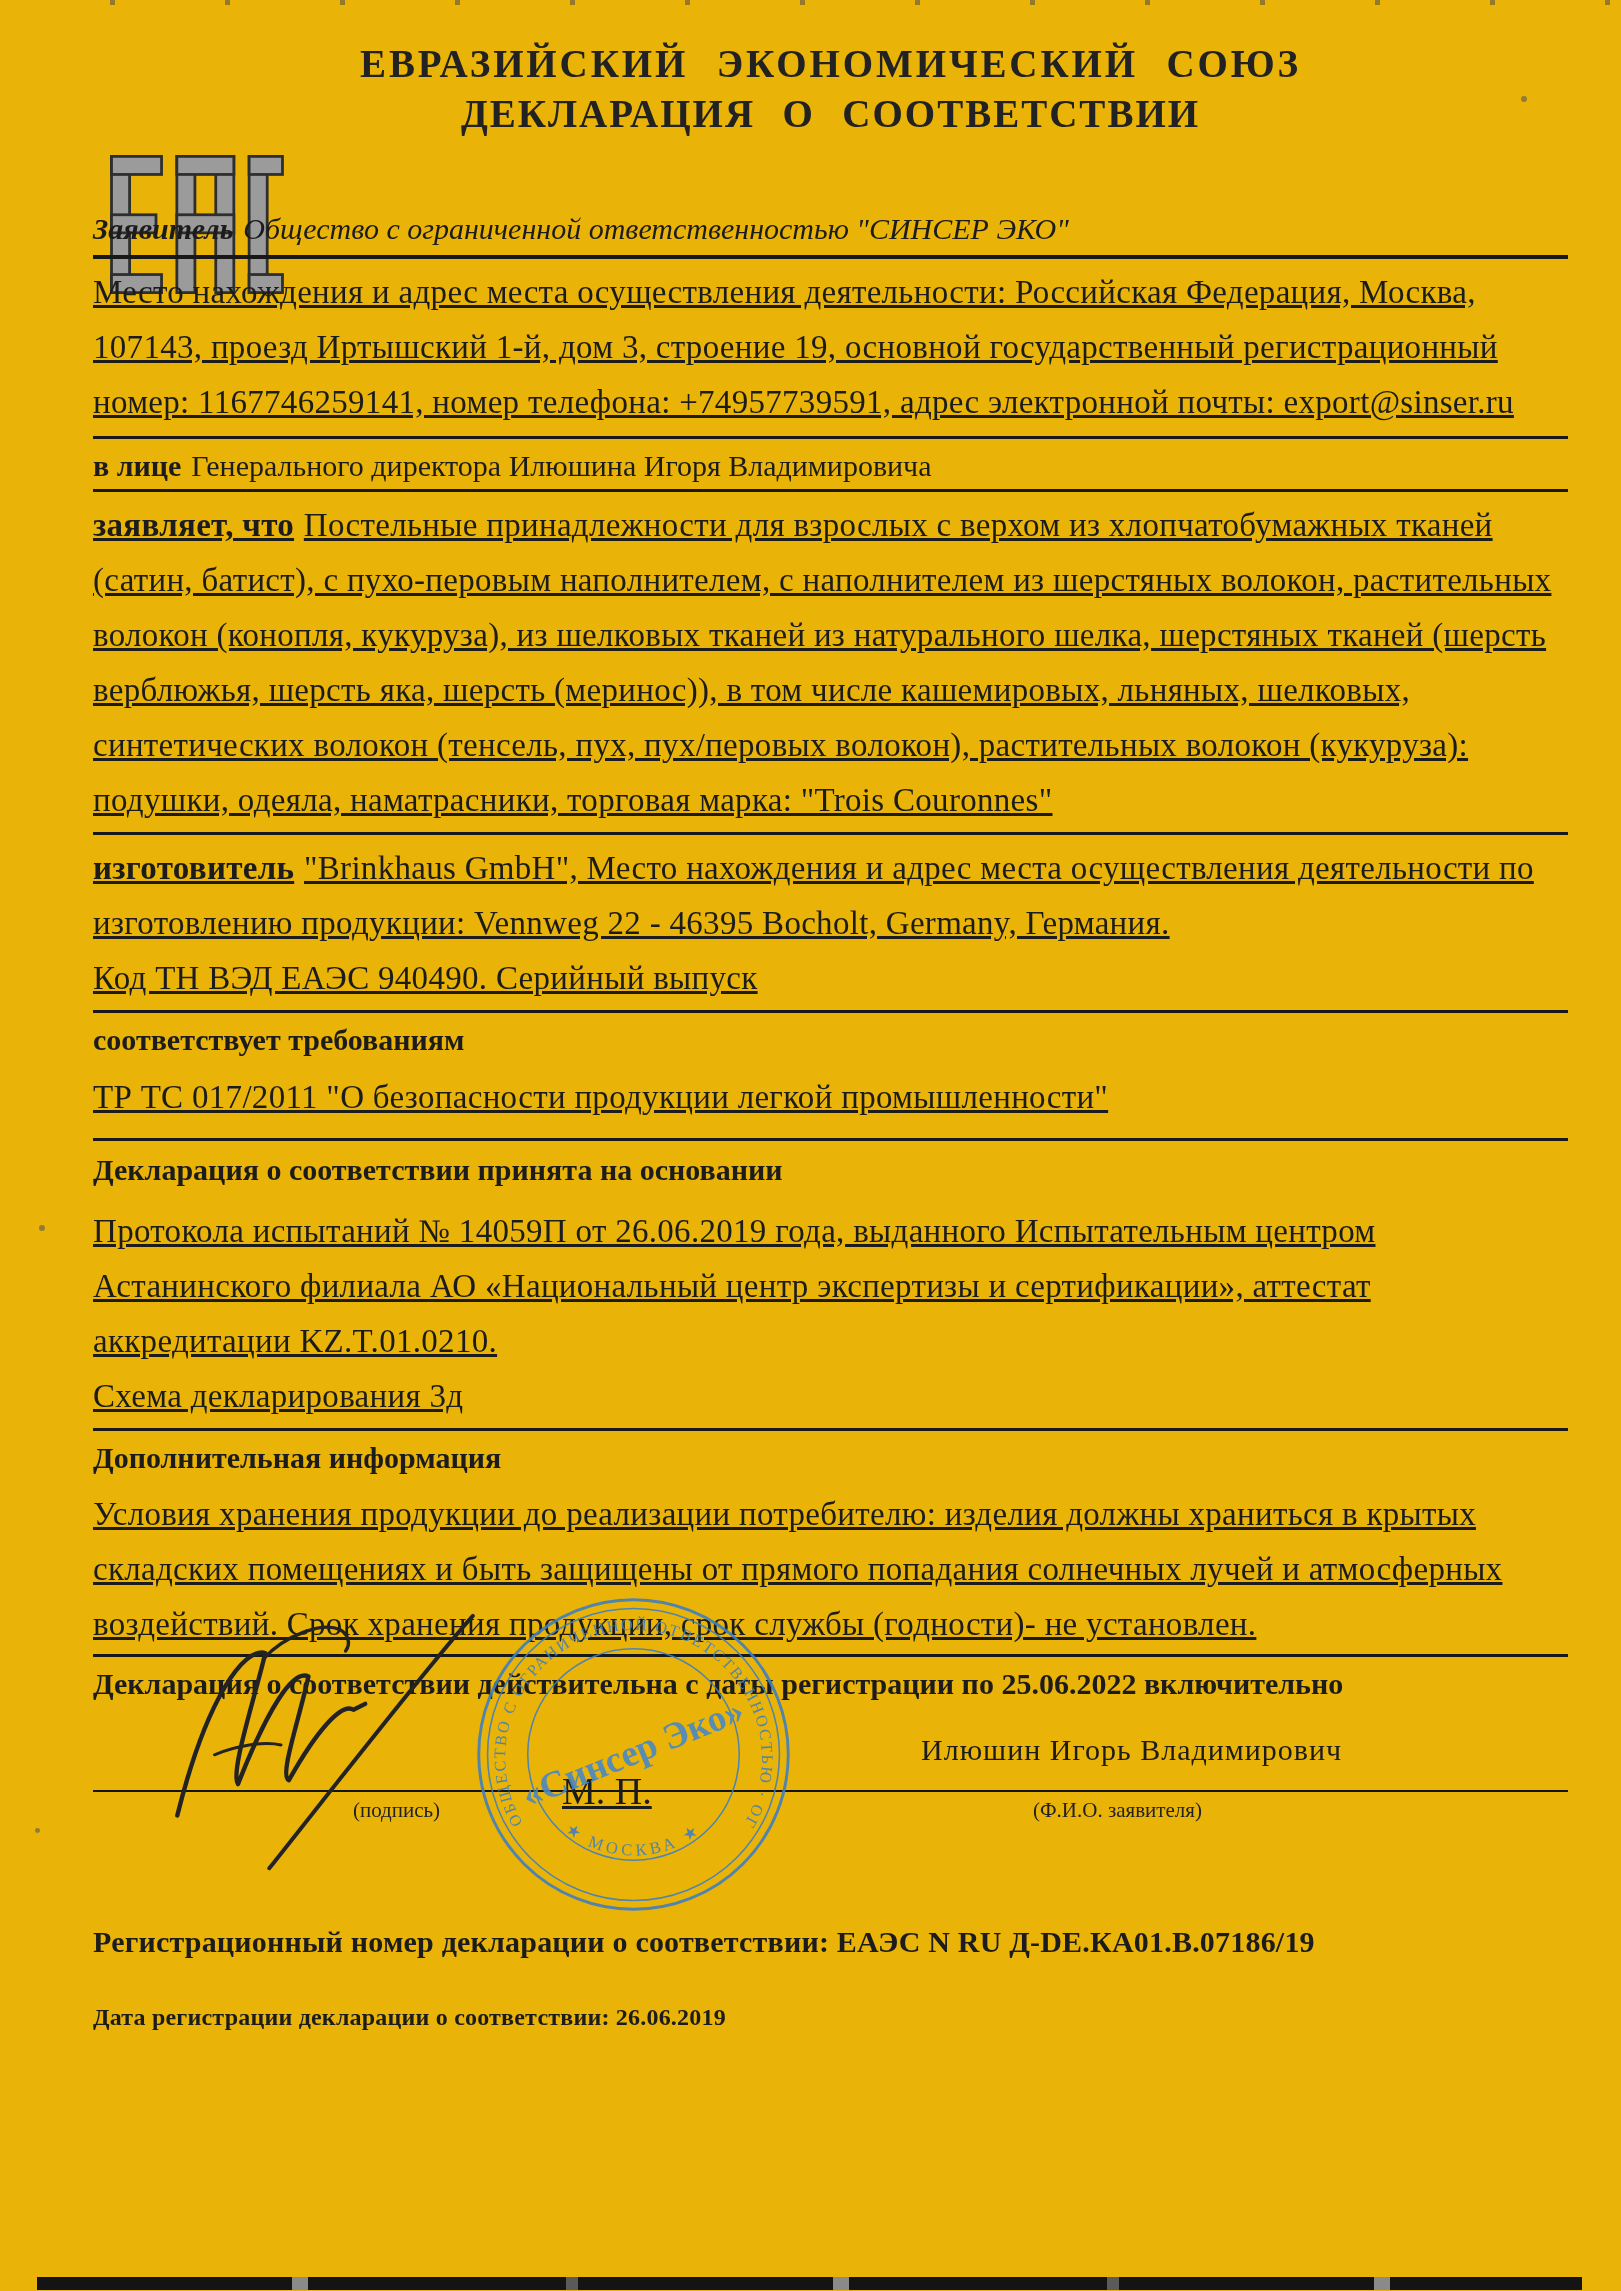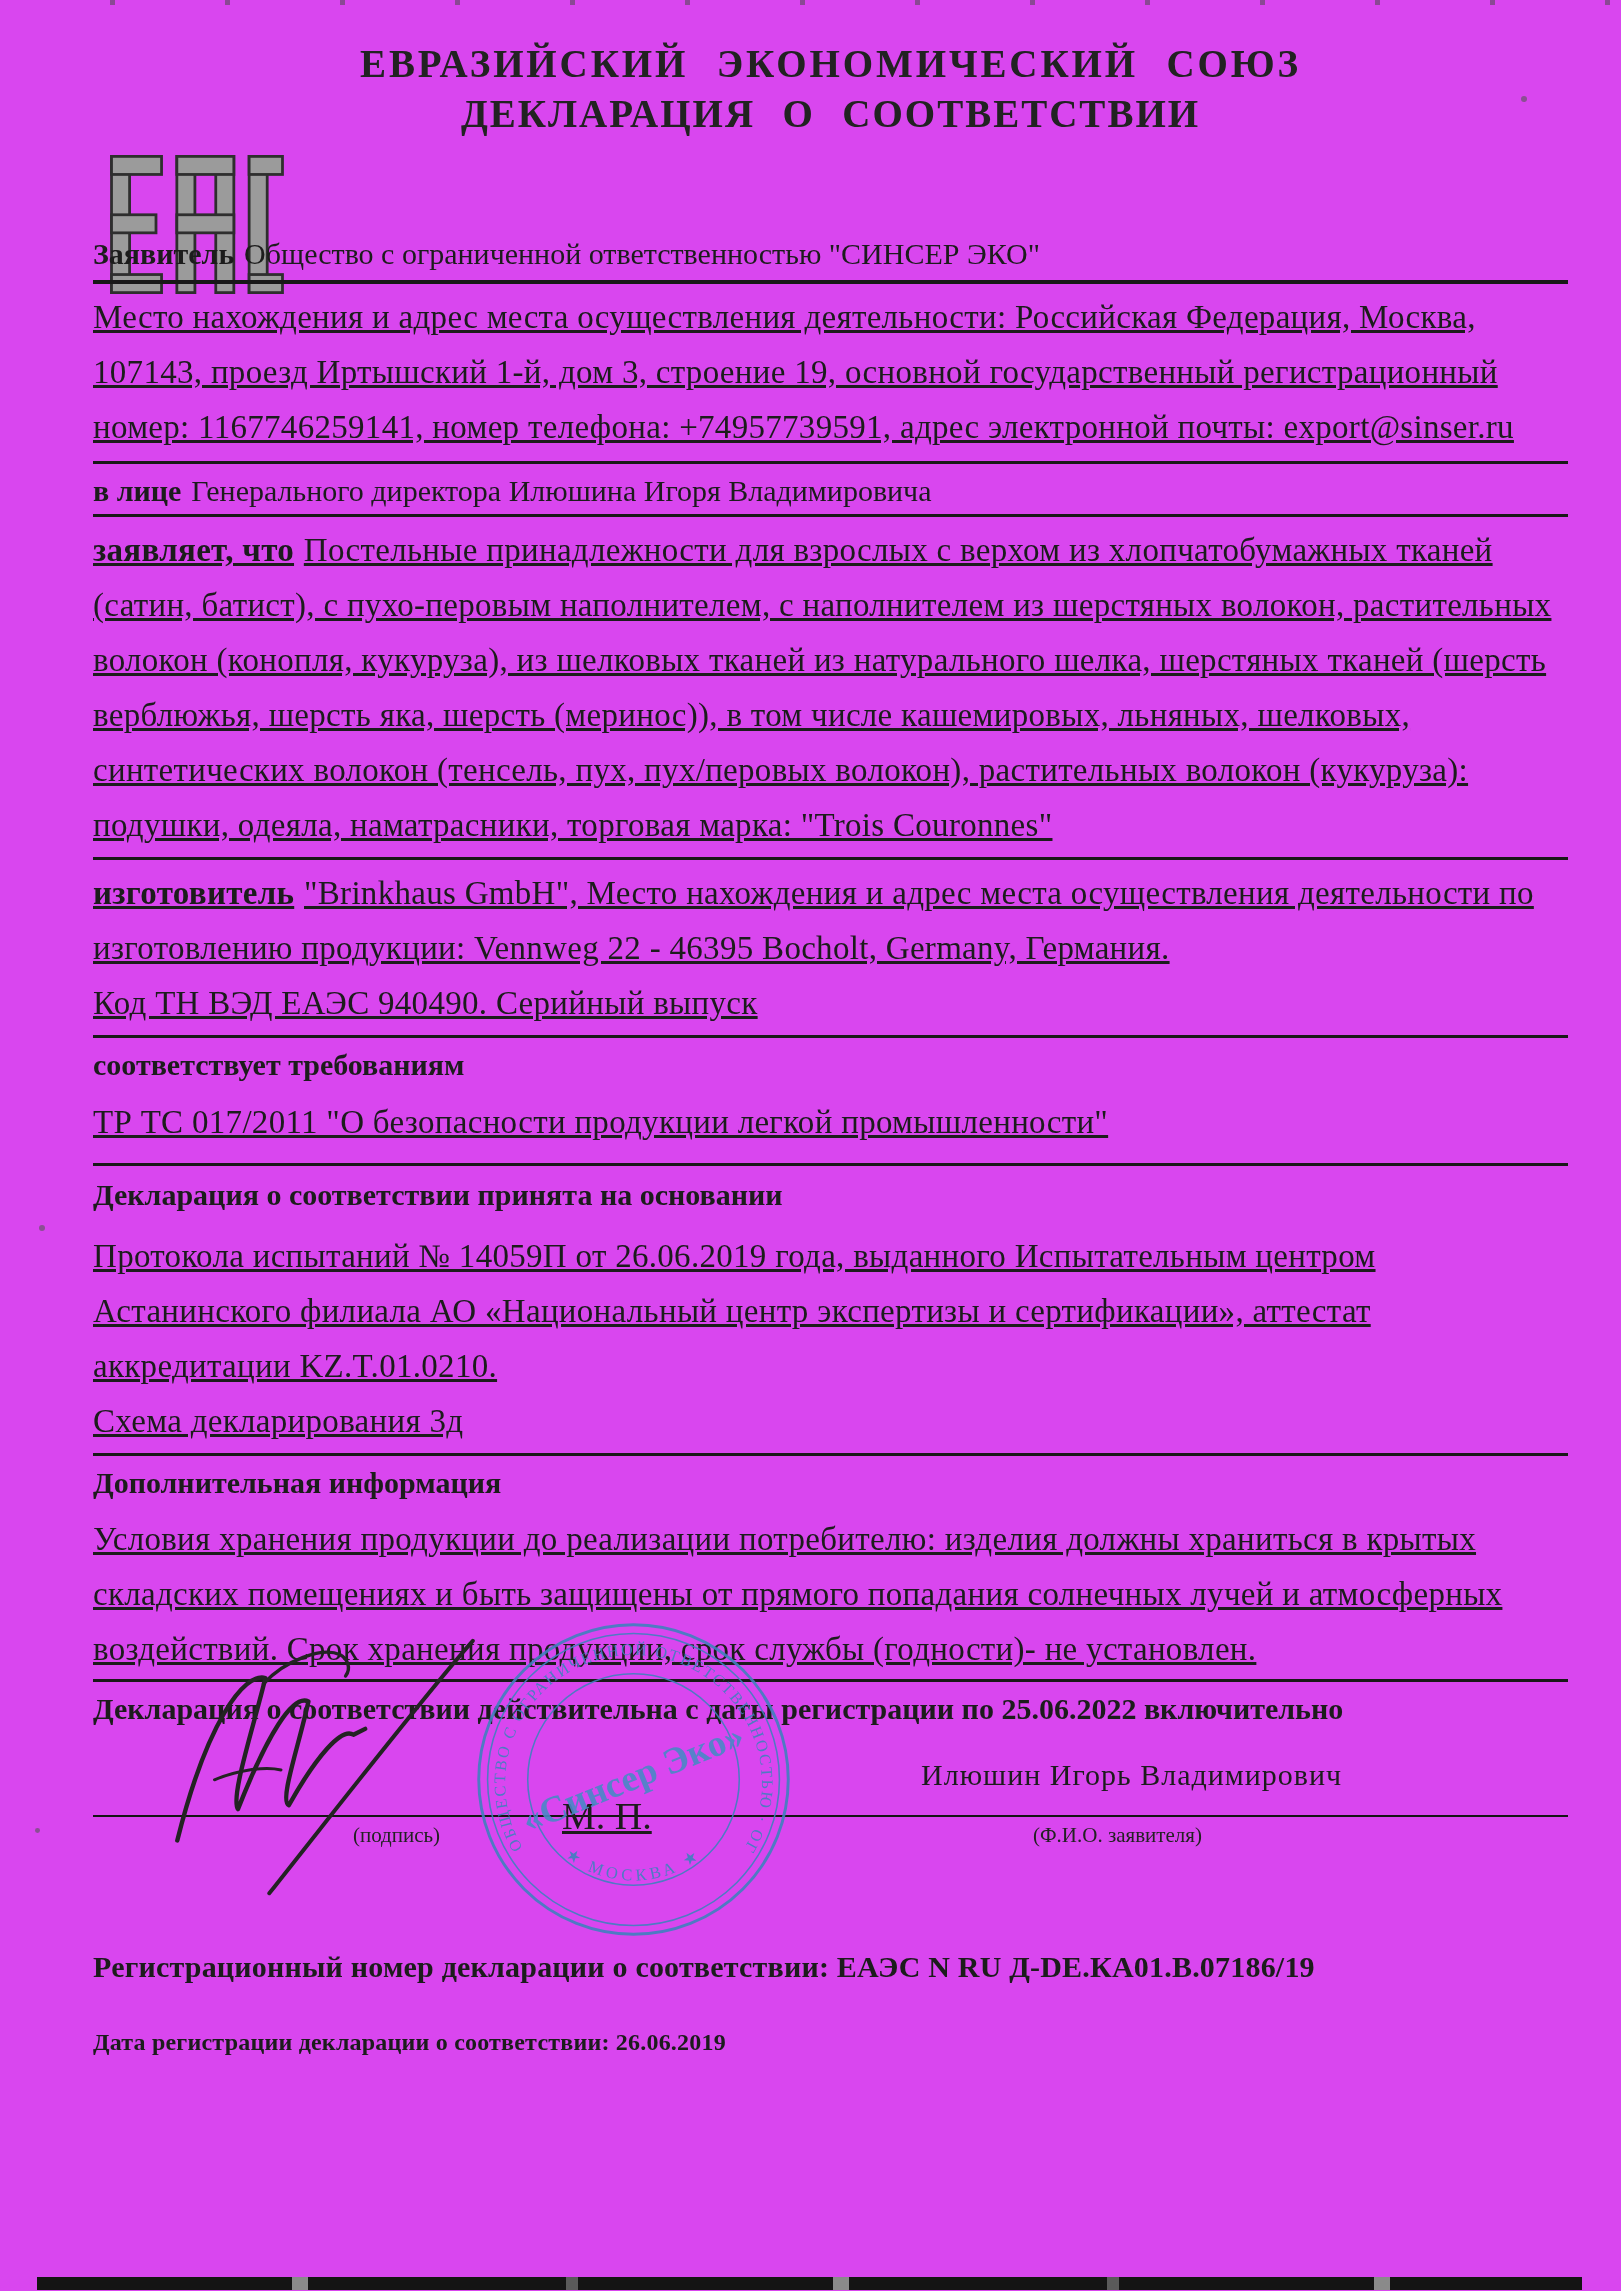--- a/index.html
+++ b/index.html
@@ -1,20 +1,20 @@
 <!DOCTYPE html>
 <html><head>
 <meta charset="utf-8">
 <style>
   html,body{margin:0;padding:0;background:#e8e8e8;}
   .page{
     position:relative;
     width:1621px;height:2292px;
     margin:0 auto;
-    background:#d946ef;
+    background:#eab308;
     font-family:"Liberation Serif", serif;
     color:#1c1c1c;
     overflow:hidden;
   }
   .content{
     position:absolute;
     left:93px;right:53px;top:41px;
   }
   .title{
     text-align:center;
@@ -29,21 +29,21 @@
     position:absolute;
     left:110px;top:155px;
     width:174px;height:139px;
   }
   .line-row{font-size:30px;line-height:41px;}
   .b{font-weight:700;}
   .lbl{font-weight:700;margin-right:9.8px;}
   .para{font-size:33px;line-height:55px;letter-spacing:0.3px;text-decoration:underline;}
   .rule{border:0;border-top:3.9px solid #181818;margin:5.9px 0;}
   .rule.thick{border-top-width:4.9px;}
-  .applicant{margin-top:97px;}
+  .applicant{margin-top:72px;font-style:italic;}
   .mt2{margin-top:2px;} .mt4{margin-top:3.9px;} .mt6{margin-top:5.9px;}
   .mt8{margin-top:7.8px;} .mt10{margin-top:9.8px;} .mt14{margin-top:13.7px;}
   .sig-zone{
     position:relative;
     height:181px;
     margin-top:3.9px;
   }
   .sig-line{
     position:absolute;left:0;right:0;top:82px;
     border-top:2.9px solid #141414;

